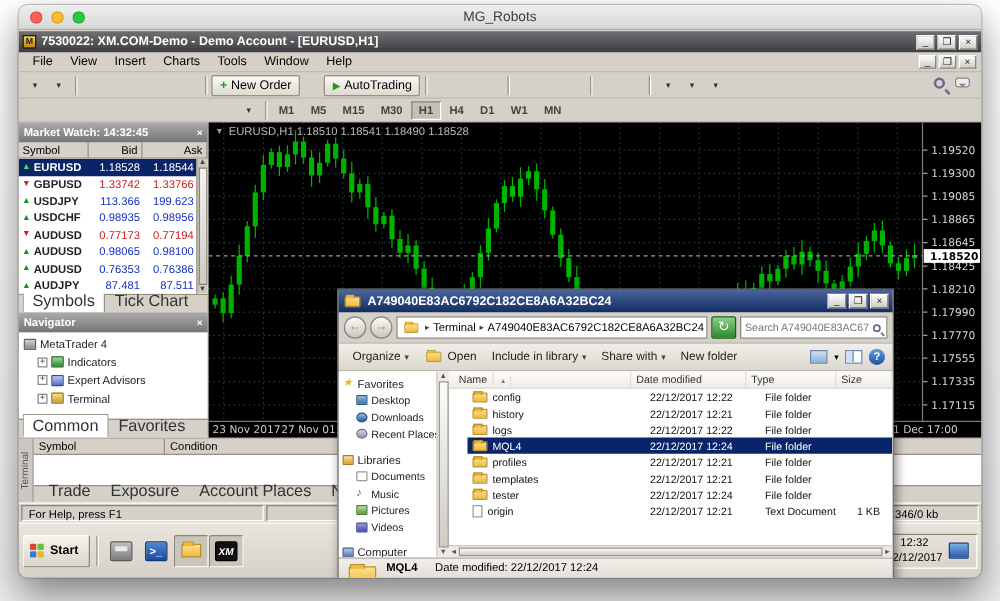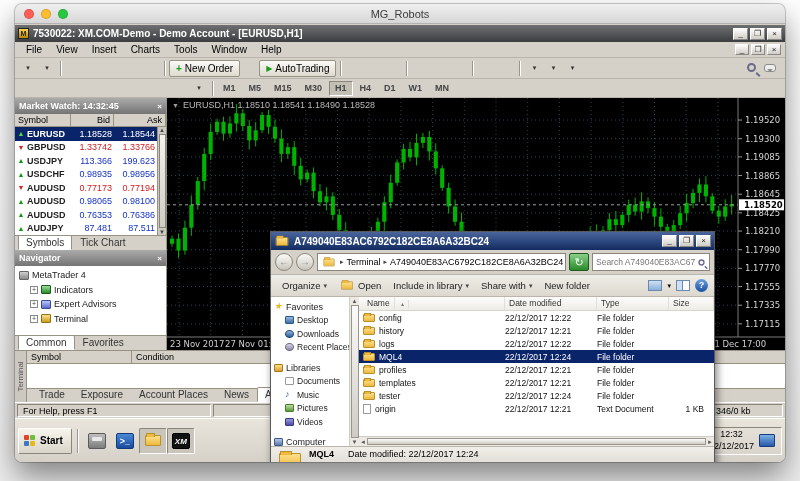--- a/index.html
+++ b/index.html
@@ -59,21 +59,21 @@
   .mw-row .bid { width:41px; text-align:right; } .mw-row .ask { flex:1; text-align:right; padding-right:2px; }
   .mw-row .bid,.mw-row .ask { color:#1430c8; }
   .mw-row.dirdown .bid,.mw-row.dirdown .ask { color:#d02020; }
   .mw-row.selected { background:#0a246a; } .mw-row.selected .sym,.mw-row.selected .bid,.mw-row.selected .ask { color:#fff; }
   .arr { font-size:7px; width:8px; text-align:center; }
   .arr.up::before{content:"▲";color:#0a9a0a} .arr.down::before{content:"▼";color:#d02020}
   .mw-row.selected .arr.up::before{color:#4ade4a}
   .vscroll { position:absolute; right:0; top:0; bottom:0; width:9px; background:#ccc8c0; border-left:1px solid #969284; display:flex; flex-direction:column; justify-content:space-between; align-items:center; font-size:6px; color:#444; }
   .vscroll .thumb { flex:1; margin:1px; width:7px; background:linear-gradient(#f4f2ee,#cfccc4); border:1px solid #8a867c; }
   .ptabs { height:15px; display:flex; align-items:flex-end; background:#d5d1c9; border-top:1px solid #969284; padding-left:3px; flex:none; }
-  .ptab { font-size:10px; padding:1px 7px; color:#333; border:1px solid transparent; }
+  .ptab { font-size:13px; padding:1px 7px; color:#333; border:1px solid transparent; }
   .ptab.active { background:#fff; border:1px solid #969284; border-bottom-color:#fff; border-radius:2px 2px 0 0; }
   .nav-body { background:#fff; flex:1; padding:2px 0 0 4px; overflow:hidden; }
   .tree-row { display:flex; align-items:center; gap:3px; height:14.5px; font-size:9px; color:#222; }
   .tree-row .plus { width:8px; height:8px; border:1px solid #888; font-size:7px; line-height:6px; text-align:center; color:#444; background:#fff; flex:none; }
   .tree-row .indent { width:8px; flex:none; }
   .nic { width:10px; height:9px; flex:none; border-radius:1px; }
   .nic.root{background:linear-gradient(#cfcfcf,#8a8a8a);border:1px solid #666}
   .nic.accounts{background:linear-gradient(#ff9a9a,#c03030);border:1px solid #802020}
   .nic.indicators-nav{background:linear-gradient(#9ae09a,#2a8a2a);border:1px solid #1c5c1c}
   .nic.experts-nav{background:linear-gradient(#b6c8ff,#5a6ac8);border:1px solid #3a4a90}
@@ -167,21 +167,21 @@
   .sic.music{background:none} .sic.music::before{content:"♪";color:#3a6ea5;font-size:9px;line-height:8px;display:block;margin-top:-1px}
   .sic.pictures{background:linear-gradient(#bfe0a0,#5a9a3a);border:1px solid #4a7a2a}
   .sic.videos{background:linear-gradient(#9a9ad8,#4a4aa8);border:1px solid #3a3a88}
   .sic.computer{background:linear-gradient(#b8c8e0,#5a7ab0);border:1px solid #3a5a90}
   .x-vscroll { width:10px; flex:none; background:#ece9e3; border-left:1px solid #cfccc4; display:flex; flex-direction:column; align-items:center; justify-content:space-between; font-size:6px; color:#555; padding:1px 0; }
   .x-vscroll .thumb { flex:1; width:8px; margin:1px 0; background:linear-gradient(#fbfbf9,#cfccc4); border:1px solid #9a968e; }
   .x-list { flex:1; display:flex; flex-direction:column; overflow:hidden; }
   .x-cols { display:flex; height:14px; background:linear-gradient(#fcfcfb,#eeece6); border-bottom:1px solid #d8d5cd; font-size:8.5px; color:#333; flex:none; }
   .x-cols span { padding:1px 4px; border-right:1px solid #e2dfd8; }
   .xc-name{width:146px} .xc-date{width:92px} .xc-type{width:72px} .xc-size{flex:1}
-  .x-rows { flex:1; overflow:hidden; }
+  .x-rows { flex:1; overflow:hidden;padding-left:15px; }
   .x-row { display:flex; align-items:center; height:13px; font-size:8.5px; color:#111; }
   .x-row .cell-name { width:146px; display:flex; align-items:center; gap:4px; padding-left:4px; }
   .x-row .cell-date { width:92px; } .x-row .cell-type { width:72px; } .x-row .cell-size { flex:1; text-align:right; padding-right:10px; }
   .x-row.selected { background:#0a246a; color:#fff; }
   .rowicon { flex:none; }
   .rowicon.folder { width:12px; height:8px; background:linear-gradient(#ffe08a,#edb93e); border:1px solid #b8902c; border-radius:1px; position:relative; }
   .rowicon.folder::before { content:""; position:absolute; top:-2px; left:0; width:5px; height:2px; background:#edb93e; border:1px solid #b8902c; border-bottom:none; }
   .rowicon.file { width:8px; height:10px; background:#fff; border:1px solid #9a9a9a; }
   .x-hscroll { height:10px; flex:none; background:#ece9e3; border-top:1px solid #cfccc4; display:flex; align-items:center; font-size:6px; color:#555; padding:0 1px; }
   .x-hscroll .thumb { flex:1; height:7px; margin:0 1px; background:linear-gradient(#fbfbf9,#cfccc4); border:1px solid #9a968e; }

